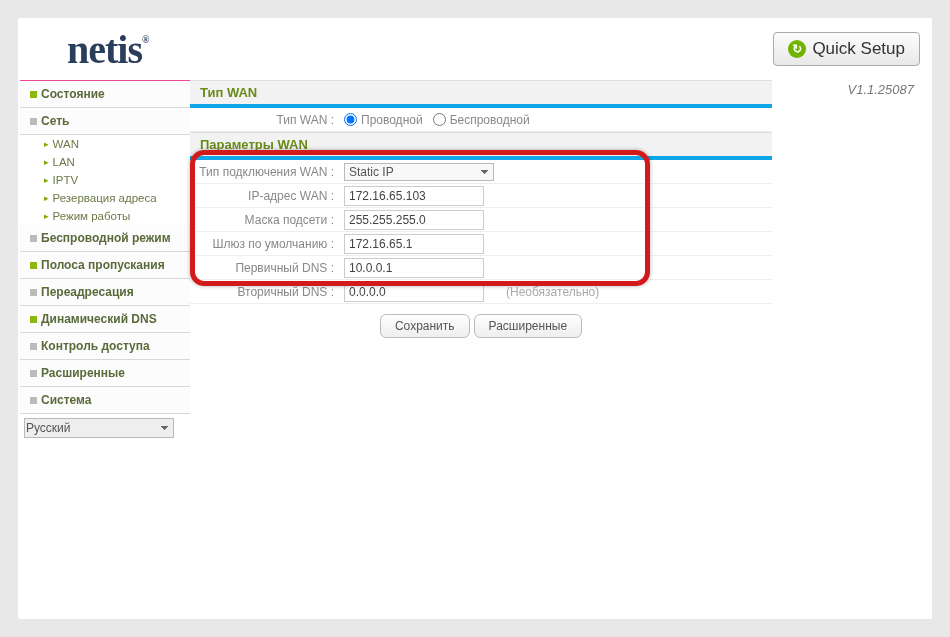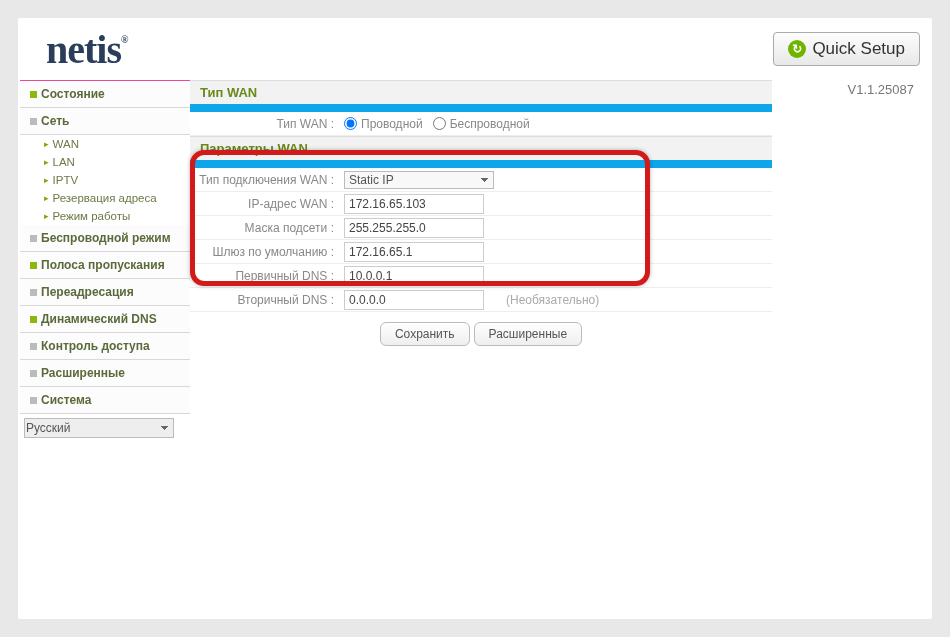--- a/index.html
+++ b/index.html
@@ -13,20 +13,21 @@
   }
   .frame {
     width: 914px; height: 601px;
     background: #fff;
     position: relative;
     border-radius: 2px;
   }
   .header {
     height: 62px;
     position: relative;
+    margin-left: 21px;
   }
   .logo {
     position: absolute;
     left: 28px; top: 8px;
     font-size: 40px;
     font-weight: bold;
     color: #2a3e5c;
     font-family: Georgia, serif;
     letter-spacing: -1px;
   }
@@ -45,21 +46,21 @@
   }
   .qs-icon {
     width: 18px; height: 18px; border-radius: 50%;
     background: #6fb500;
     display:flex;align-items:center;justify-content:center;
     color:#fff; font-size:12px; font-weight:bold;
   }
   .version {
     position: absolute;
     right: 18px; top: 64px;
-    font-size: 13px; color: #777;
+    font-size: 13px; color: #777; font-style: italic;
   }
   .body {
     display: flex;
     height: 538px;
   }
   .sidebar {
     width: 170px;
     border-top: 1px solid #ec4899;
     margin-left: 2px;
   }
@@ -96,21 +97,21 @@
     background-repeat: no-repeat;
   }
   .main {
     flex: 1;
     padding-right: 160px;
     position: relative;
   }
   .section-hdr {
     background: #f2f2f2;
     border-top: 1px solid #ddd;
-    border-bottom: 8px solid #0ea5e9;
+    border-bottom: 4px solid #0ea5e9;
     padding: 4px 10px;
     color: #6a8a1a;
     font-weight: bold;
     font-size: 13px;
   }
   .row {
     display: flex;
     align-items: center;
     border-bottom: 1px solid #eee;
     height: 24px;

